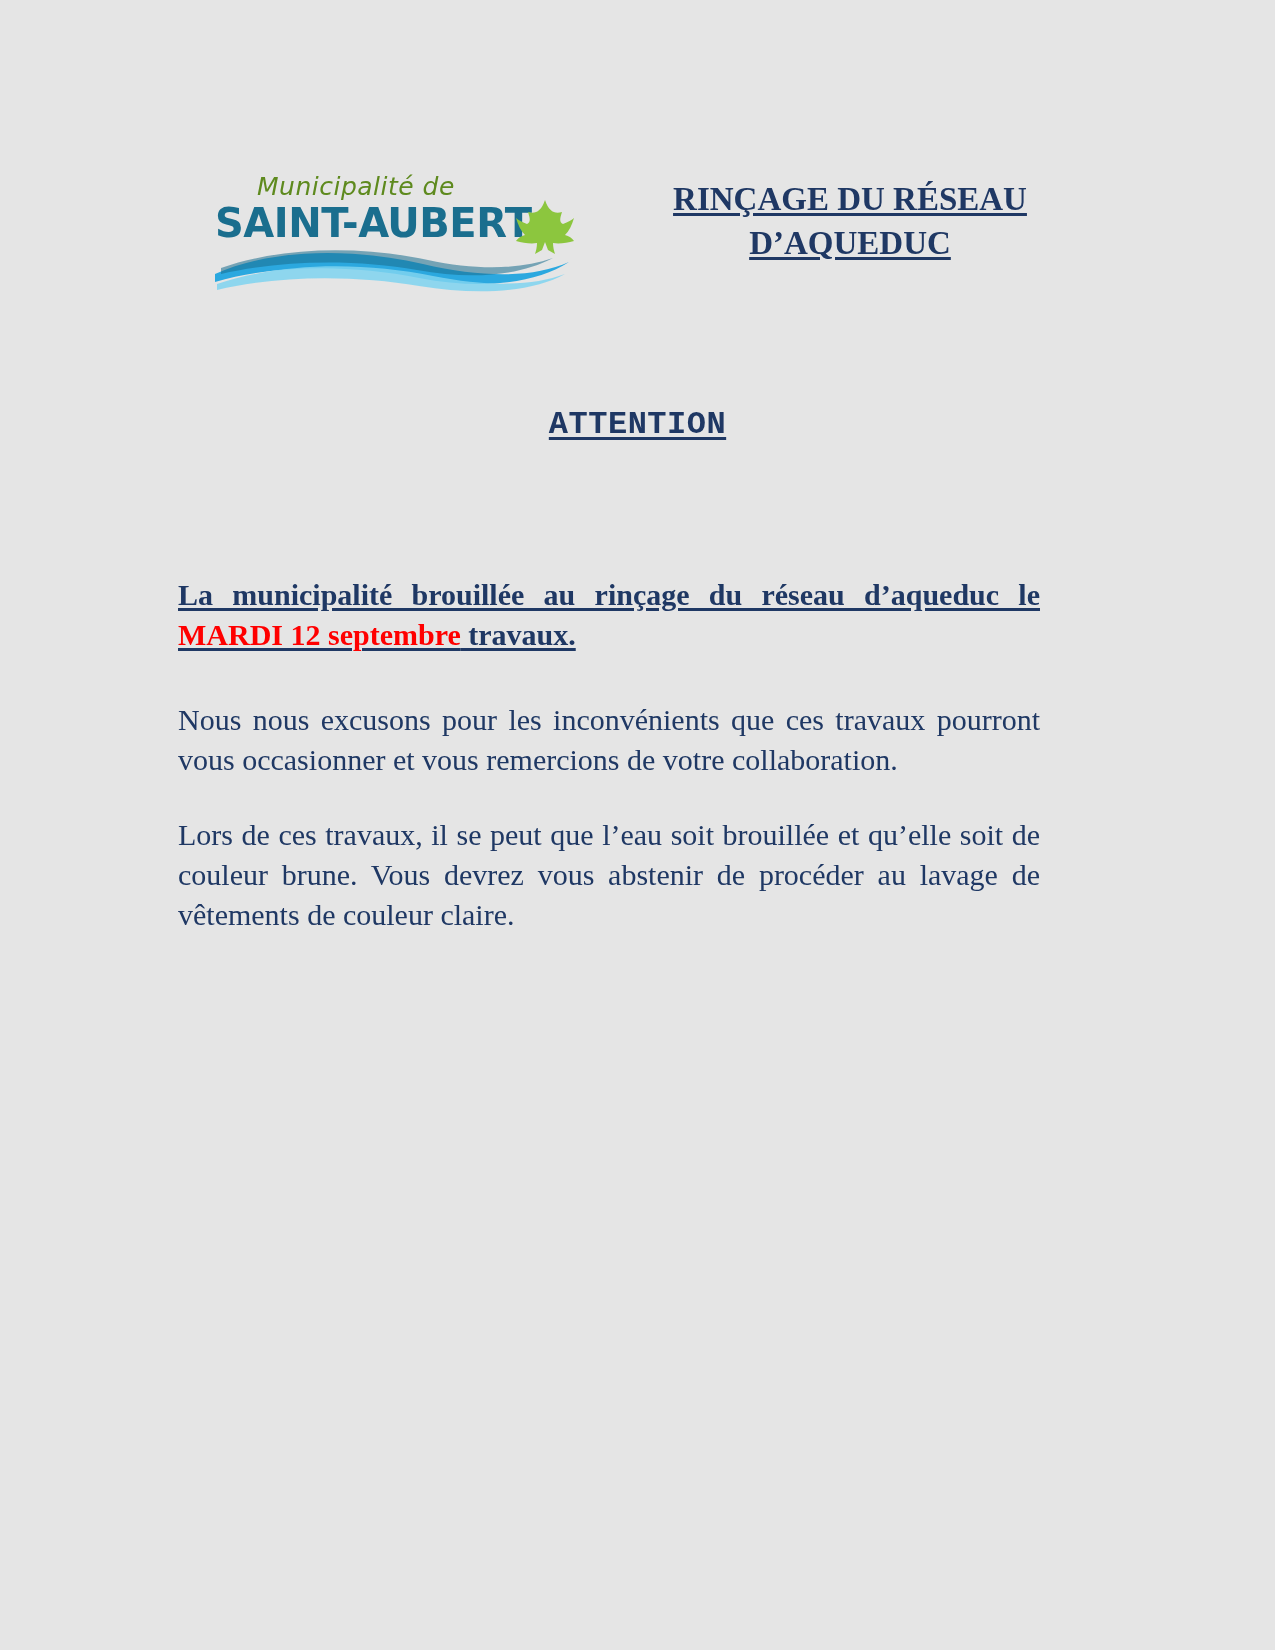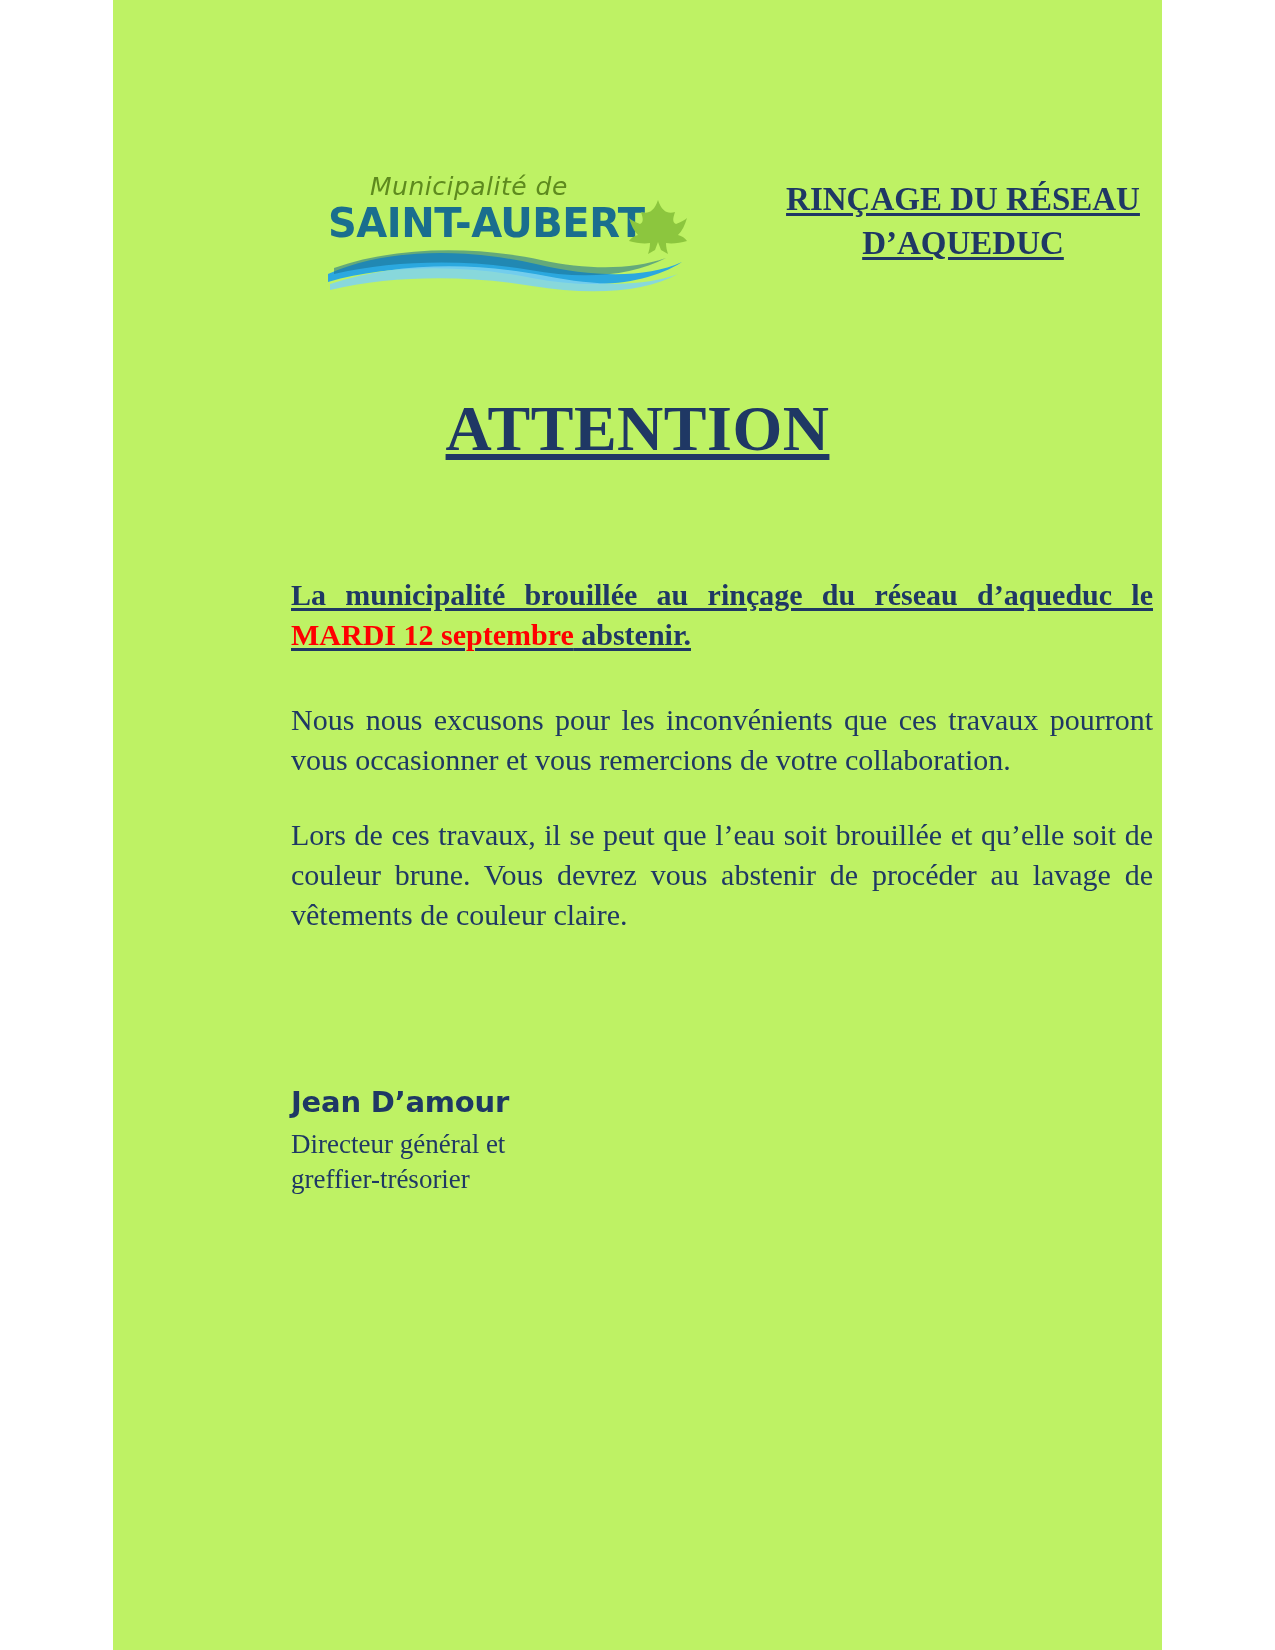--- a/index.html
+++ b/index.html
@@ -2,23 +2,23 @@
 <html><head>
 <meta charset="utf-8">
 <style>
   html, body {
     margin: 0;
     padding: 0;
     background: #ffffff;
   }
   .page {
     position: relative;
-    width: 1049px;
+    width: 1275px;
     height: 1650px;
-    background: #bef264;
+    background: #e5e5e5;
     margin: 0 auto;
     overflow: hidden;
     font-family: "Liberation Serif", serif;
     color: #1F3864;
   }
 
   
   .header {
     position: absolute;
     top: 150px;
@@ -82,30 +82,31 @@
     font-size: 33px;
     line-height: 1.33;
     color: #1F3864;
     text-decoration: underline;
     text-underline-offset: 3px;
   }
 
   
   .attention {
     position: absolute;
-    top: 392px;
+    top: 406px;
     left: 0;
     width: 100%;
     text-align: center;
     font-weight: bold;
-    font-size: 64px;
+    font-size: 32px;
     letter-spacing: 0.5px;
     color: #1F3864;
     text-decoration: underline;
     text-underline-offset: 4px;
+    font-family: Liberation Mono, monospace;
   }
 
   
   .body-block {
     position: absolute;
     left: 178px;
     top: 575px;
     width: 862px;
   }
 
@@ -171,26 +172,21 @@
         <path d="M8 24 C70 2, 150 2, 215 16 C262 26, 305 26, 340 14 C306 32, 258 36, 204 26 C142 15, 68 16, 8 30 Z" fill="#1A6E8E" opacity="0.55"></path>
       </svg>
     </div>
 
     <div class="doc-title">RINÇAGE DU RÉSEAU D’AQUEDUC</div>
   </div>
 
   <div class="attention">ATTENTION</div>
 
   <div class="body-block">
-    <p class="para lead"><span>La municipalité brouillée au rinçage du réseau d’aqueduc le </span><span class="hl-date">MARDI 12 septembre</span><span> abstenir.</span></p>
+    <p class="para lead"><span>La municipalité brouillée au rinçage du réseau d’aqueduc le </span><span class="hl-date">MARDI 12 septembre</span><span> travaux.</span></p>
 
     <p class="para">Nous nous excusons pour les inconvénients que ces travaux pourront vous occasionner et vous remercions de votre collaboration.</p>
 
     <p class="para">Lors de ces travaux, il se peut que l’eau soit brouillée et qu’elle soit de couleur brune. Vous devrez vous abstenir de procéder au lavage de vêtements de couleur claire.</p>
   </div>
 
-  <div class="signature">
-    <p class="sig-name">Jean D’amour</p>
-    <p class="sig-role">Directeur général et</p>
-    <p class="sig-role">greffier-trésorier</p>
-  </div>
 
 </div>
 
 </body></html>

